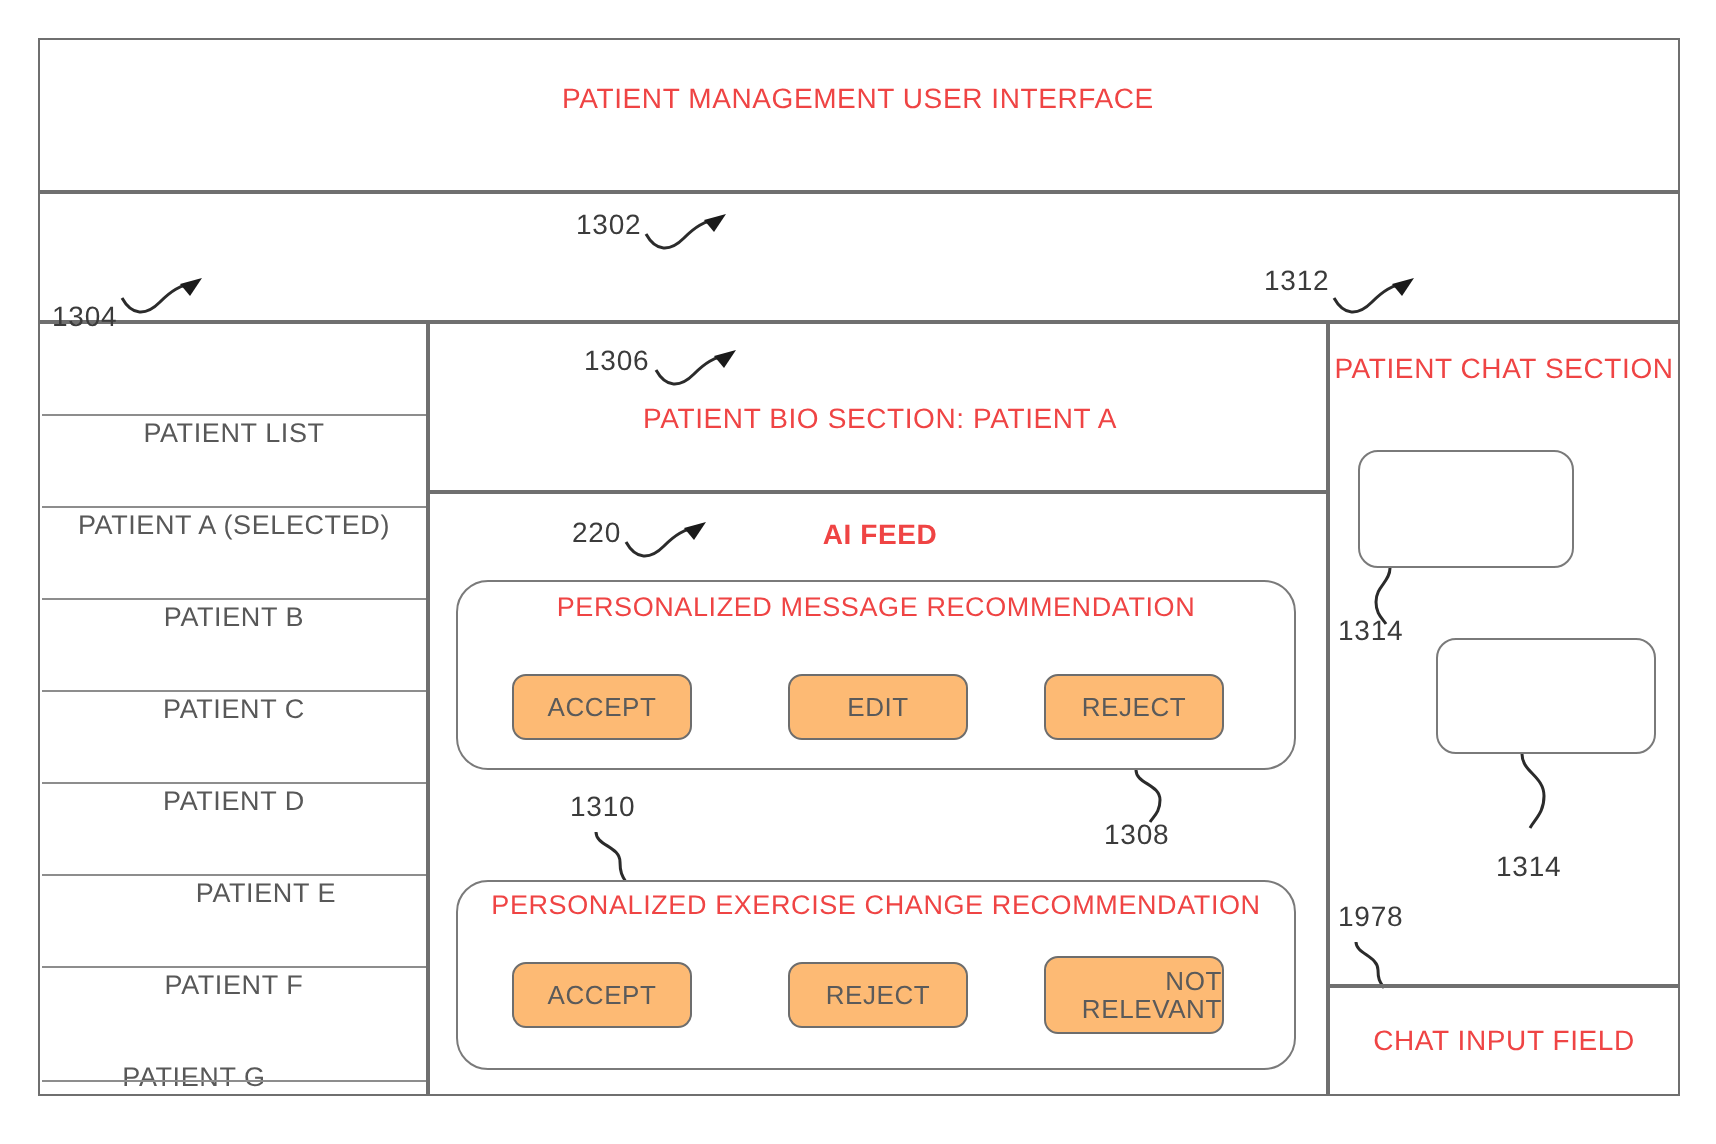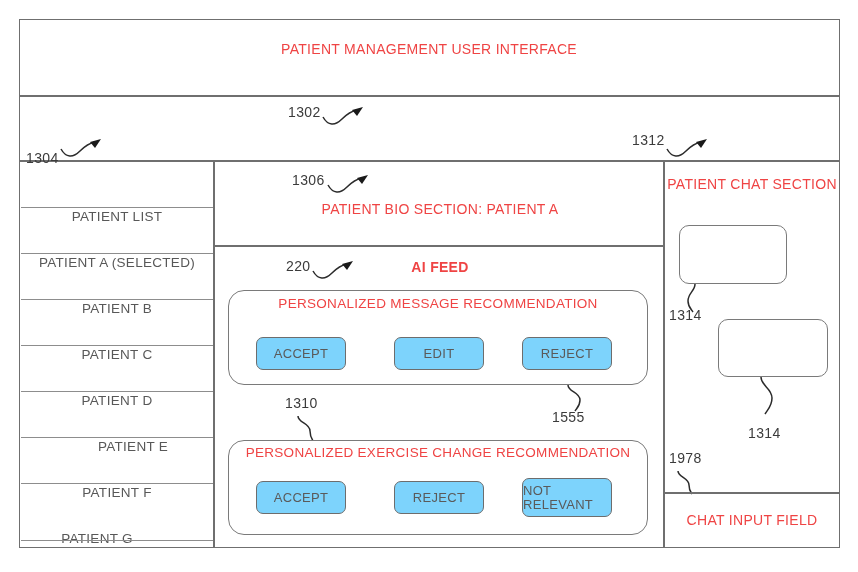--- a/index.html
+++ b/index.html
@@ -74,25 +74,25 @@
     border: 1.3px solid #7a7a7a;
     border-radius: 16px;
     background: #fff;
   }
 
   
   .btn {
     position: absolute;
     border: 1.3px solid #6d6d6d;
     border-radius: 7px;
-    background: #7dd3fc;
+    background: #fdba74;
     display: flex;
     align-items: center;
     justify-content: center;
-    text-align: left;
+    text-align: right;
     font-size: 13px;
     color: #5a5a5a;
     line-height: 1.05;
     letter-spacing: 0.3px;
     box-sizing: border-box;
   }
 
   
   .bubble {
     position: absolute;
@@ -200,21 +200,21 @@
     <div class="abs card" style="left:228px; top:290px; width:420px; height:95px;"></div>
     <div class="lbl center" style="left:438px; top:296px;">PERSONALIZED MESSAGE RECOMMENDATION</div>
 
     <div class="btn" style="left:256px; top:337px; width:90px; height:33px;">ACCEPT</div>
     <div class="btn" style="left:394px; top:337px; width:90px; height:33px;">EDIT</div>
     <div class="btn" style="left:522px; top:337px; width:90px; height:33px;">REJECT</div>
 
     <svg class="leader" style="left:566px; top:384px;" width="30" height="30" viewBox="0 0 30 30">
       <path d="M2,1 C2,8 14,8 14,16 C14,22 11,24 9,27"></path>
     </svg>
-    <div class="ref" style="left:552px; top:409px;">1555</div>
+    <div class="ref" style="left:552px; top:409px;">1308</div>
 
     <div class="ref" style="left:285px; top:395px;">1310</div>
     <svg class="leader" style="left:296px; top:415px;" width="30" height="28" viewBox="0 0 30 28">
       <path d="M2,1 C2,8 14,8 14,16 C14,21 15,23 17,26"></path>
     </svg>
 
     <div class="abs card" style="left:228px; top:440px; width:420px; height:95px;"></div>
     <div class="lbl center" style="left:438px; top:445px;">PERSONALIZED EXERCISE CHANGE RECOMMENDATION</div>
 
     <div class="btn" style="left:256px; top:481px; width:90px; height:33px;">ACCEPT</div>

